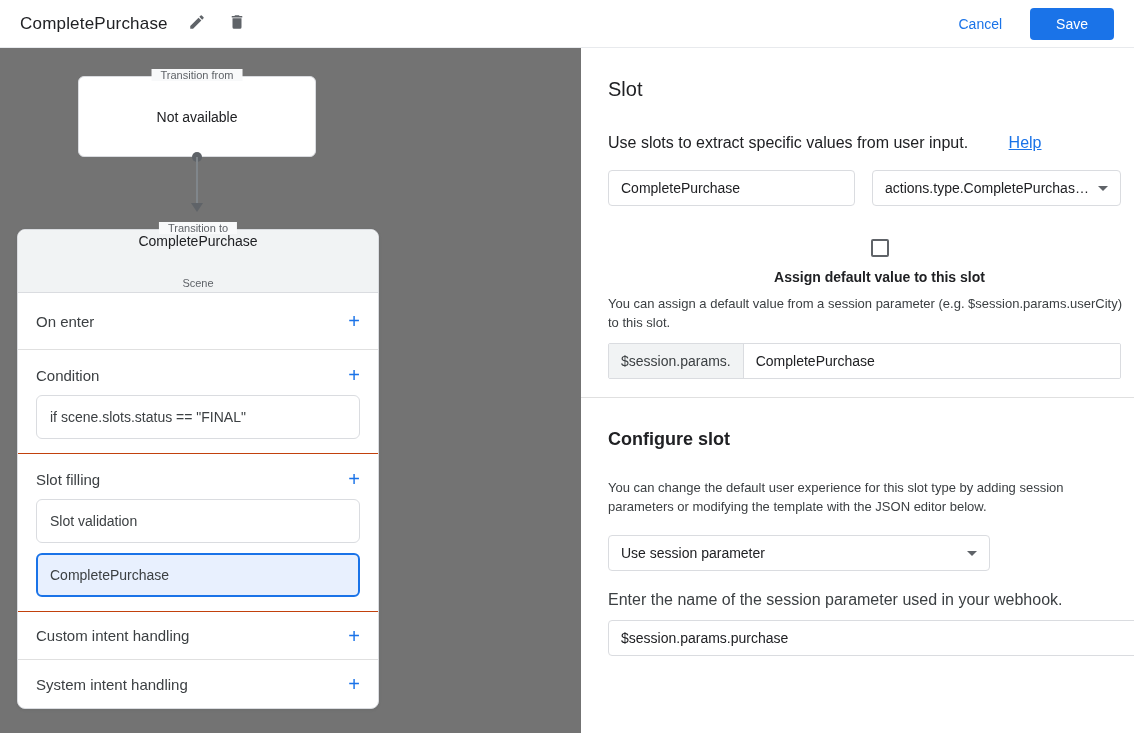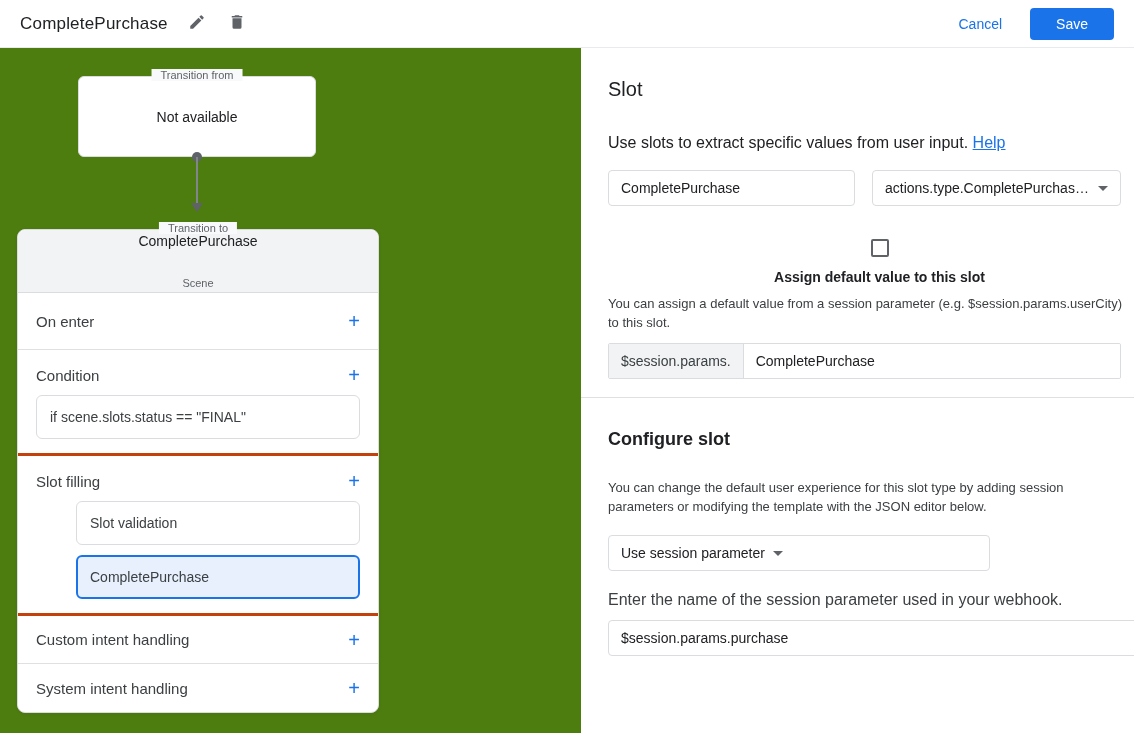--- a/index.html
+++ b/index.html
@@ -15,21 +15,21 @@
               display:flex; align-items:center; justify-content:center; padding:0; }
   .icon-btn svg { fill:#5f6368; width:18px; height:18px; }
   .topbar-right { display:flex; align-items:center; gap:28px; }
   .text-btn { background:none; border:none; color:#1a73e8; font-size:14px; font-weight:500;
               font-family:inherit; cursor:pointer; }
   .primary-btn { background:#1a73e8; color:#fff; border:none; border-radius:4px;
                  font-size:14px; font-weight:500; font-family:inherit; padding:8px 26px; cursor:pointer; }
 
   
   .content { display:flex; height:685px; }
-  .left-panel { position:relative; width:581px; background:#4d7c0f; flex:none; }
+  .left-panel { position:relative; width:581px; background:#737373; flex:none; }
   .right-panel { flex:1; background:#fff; position:relative; }
 
   
   .legend { position:absolute; top:-8px; left:50%; transform:translateX(-50%);
             background:#f8f9fa; padding:0 9px; font-size:11px; color:#5f6368; white-space:nowrap; }
   .tf-box { position:absolute; left:78px; top:28px; width:238px; height:81px;
             background:#fff; border:1px solid #dadce0; border-radius:6px; }
   .tf-content { height:100%; display:flex; align-items:center; justify-content:center;
                 font-size:14px; color:#202124; }
 
@@ -48,50 +48,50 @@
                 height:63px; display:flex; flex-direction:column; align-items:center; justify-content:center; gap:4px; }
   .scene-name { font-size:14px; color:#202124; }
   .scene-type { font-size:11px; color:#5f6368;margin-top:24px; }
 
   .card-row { height:57px; display:flex; align-items:center; justify-content:space-between;
               padding:0 18px; border-bottom:1px solid #e0e0e0; font-size:15px; color:#3c4043; }
   .card-row.short { height:48px; border-bottom:none; }
   .card-row.with-border { border-bottom:1px solid #e0e0e0; }
   .plus { color:#1a73e8; font-size:20px; font-weight:400; cursor:pointer; line-height:1; }
 
-  .card-section { padding:12px 18px 14px; border-bottom:3px solid #c2410c; }
+  .card-section { padding:12px 18px 14px; border-bottom:1px solid #c2410c; }
   .section-label-row { display:flex; align-items:center; justify-content:space-between;
                        height:26px; font-size:15px; color:#3c4043; }
   .value-box { margin-top:7px; border:1px solid #dadce0; border-radius:6px; height:44px;
                display:flex; align-items:center; padding:0 13px; font-size:14px; color:#3c4043;
                background:#fff; }
   .slot-item { margin-top:7px; border:1px solid #dadce0; border-radius:6px; height:44px;
                display:flex; align-items:center; padding:0 13px; font-size:14px; color:#3c4043;
-               background:#fff; cursor:pointer;margin-left:40px; }
+               background:#fff; cursor:pointer; }
   .slot-item + .slot-item { margin-top:10px; }
   .slot-item.selected { background:#e8f0fe; border:2px solid #1a73e8; padding:0 12px; }
 
   
   .rp-section { padding:0 13px 0 27px; }
   .rp-title-row { padding-top:30px; display:flex; align-items:flex-end; justify-content:space-between; }
   .rp-title { font-size:20px; font-weight:400; color:#202124; }
   .collapse-pill { position:absolute; right:0; top:22px; width:27px; height:28px;
                    background:#e8f0fe; border:none; border-radius:14px 0 0 14px;
                    display:flex; align-items:center; justify-content:center; cursor:pointer; padding:0 0 0 4px; }
   .collapse-pill svg { stroke:#1a73e8; }
 
   .intro { margin-top:33px; font-size:16px; color:#202124; }
-  .intro a { color:#1a73e8; text-decoration:underline; cursor:pointer; }
+  .intro a { color:#1a73e8; text-decoration:underline; cursor:pointer;margin-left:36px; }
 
   .fields-row { margin-top:18px; display:flex; gap:17px; }
   .text-input { height:36px; border:1px solid #dadce0; border-radius:4px; padding:0 12px;
                 font-size:14px; color:#202124; font-family:inherit; background:#fff; outline:none; }
   .slot-name-input { width:247px; }
   .dropdown { height:36px; border:1px solid #dadce0; border-radius:4px; background:#fff;
-              display:flex; align-items:center; padding:0 12px;
+              display:flex; align-items:center; justify-content:space-between; padding:0 12px;
               font-size:14px; color:#202124; cursor:pointer; }
   .slot-type-dd { width:249px; }
   .dd-text { overflow:hidden; white-space:nowrap; text-overflow:ellipsis; }
   .caret { width:0; height:0; border-left:5px solid transparent; border-right:5px solid transparent;
            border-top:5px solid #5f6368; flex:none; margin-left:8px; }
 
   .check-row { display:flex; align-items:center; gap:12px; cursor:pointer;flex-direction:column; }
   .check-row.first { margin-top:33px; }
   .check-row.second { margin-top:35px; }
   .checkbox { width:18px; height:18px; border:2px solid #5f6368; border-radius:2px; background:#fff; flex:none; }

